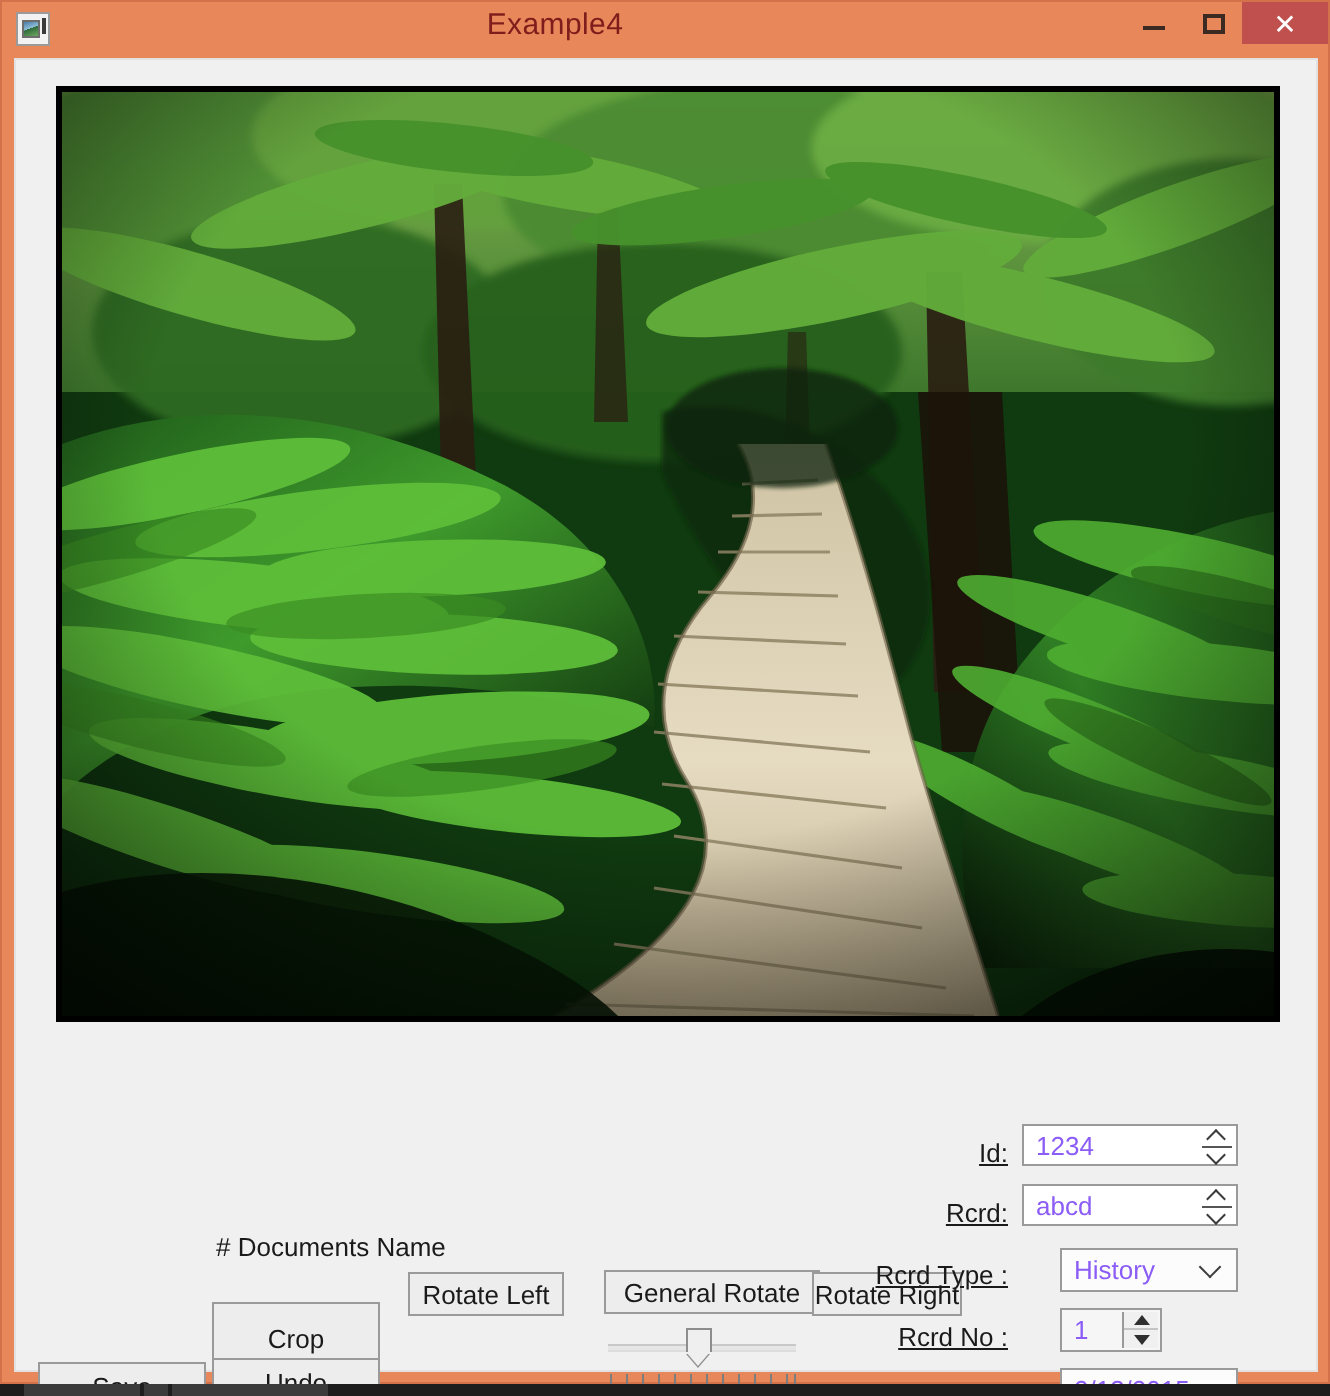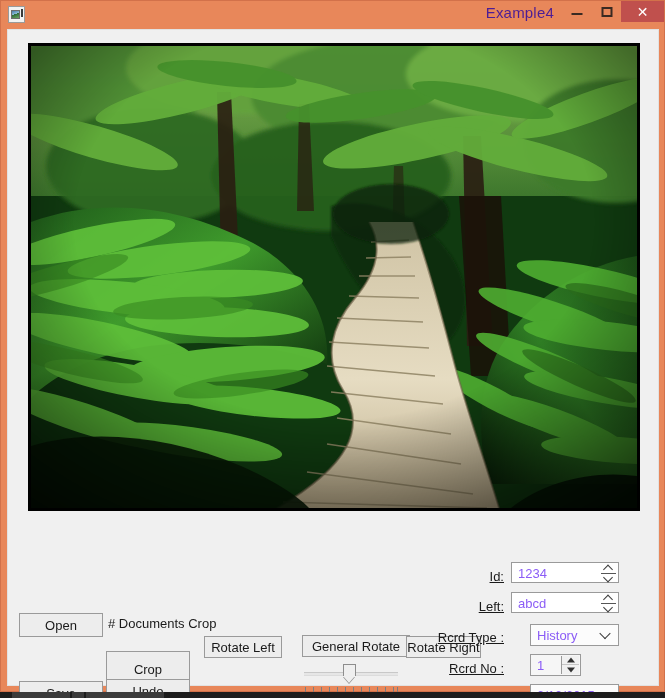--- a/index.html
+++ b/index.html
@@ -44,23 +44,23 @@
   #app-icon .bang {
     position: absolute;
     right: 1px; top: 2px;
     width: 2px; height: 8px;
     background: #3a3a3a;
   }
   #window-title {
     position: absolute;
     left: 0; top: 3px;
     width: 553px;
-    text-align: right;
+    text-align: center;
     font-size: 15px;
-    color: #4c1d95;
+    color: #7f1d1d;
     letter-spacing: .2px;
   }
   .wbtn {
     position: absolute;
     top: 0;
     height: 21px;
     background: transparent;
     border: none;
     cursor: default;
   }
@@ -465,29 +465,28 @@
           <ellipse cx="360" cy="168" rx="58" ry="30" fill="#0a2409" opacity="0.75" filter="url(#soft2)"></ellipse>
 
           <path d="M0,400 C60,382 140,390 210,420 C250,438 268,452 278,462 L0,462 Z" fill="#071a06" opacity="0.9"></path>
           <path d="M606,430 C560,424 512,436 480,462 L606,462 Z" fill="#061605" opacity="0.9"></path>
 
           <rect x="0" y="0" width="606" height="462" fill="url(#vign)"></rect>
         </svg>
       </div>
     </div>
 
-    <button class="btn" id="btn-open">Open</button>
     <button class="btn" id="btn-save">Save</button>
     <button class="btn" id="btn-crop">Crop</button>
     <button class="btn" id="btn-undo">Undo</button>
     <button class="btn" id="btn-rleft">Rotate Left</button>
     <button class="btn" id="btn-grot">General Rotate</button>
     <button class="btn" id="btn-rright">Rotate Right</button>
 
-    <div id="docs-left"># Documents Crop</div>
+    <div id="docs-left"># Documents Name</div>
 
     <div id="trackbar">
       <div id="track-line"></div>
       <div id="track-thumb">
         <div class="body"></div>
         <div class="tip"></div>
       </div>
       <div class="tick" style="left:3px"></div>
       <div class="tick" style="left:11px"></div>
       <div class="tick" style="left:19px"></div>
@@ -509,21 +508,21 @@
     <div class="flabel" style="left:440px; top:539px; width:56px;">Id:</div>
     <div class="field" style="left:503px; top:532px; width:108px; height:21px;">
       <span class="val">1234</span>
       <span class="updown-chev">
         <span class="up"></span>
         <span class="bar"></span>
         <span class="dn"></span>
       </span>
     </div>
 
-    <div class="flabel" style="left:430px; top:569px; width:66px;">Left:</div>
+    <div class="flabel" style="left:430px; top:569px; width:66px;">Rcrd:</div>
     <div class="field" style="left:503px; top:562px; width:108px; height:21px;">
       <span class="val">abcd</span>
       <span class="updown-chev">
         <span class="up"></span>
         <span class="bar"></span>
         <span class="dn"></span>
       </span>
     </div>
 
     <div class="flabel" style="left:414px; top:600px; width:82px;">Rcrd Type :</div>

